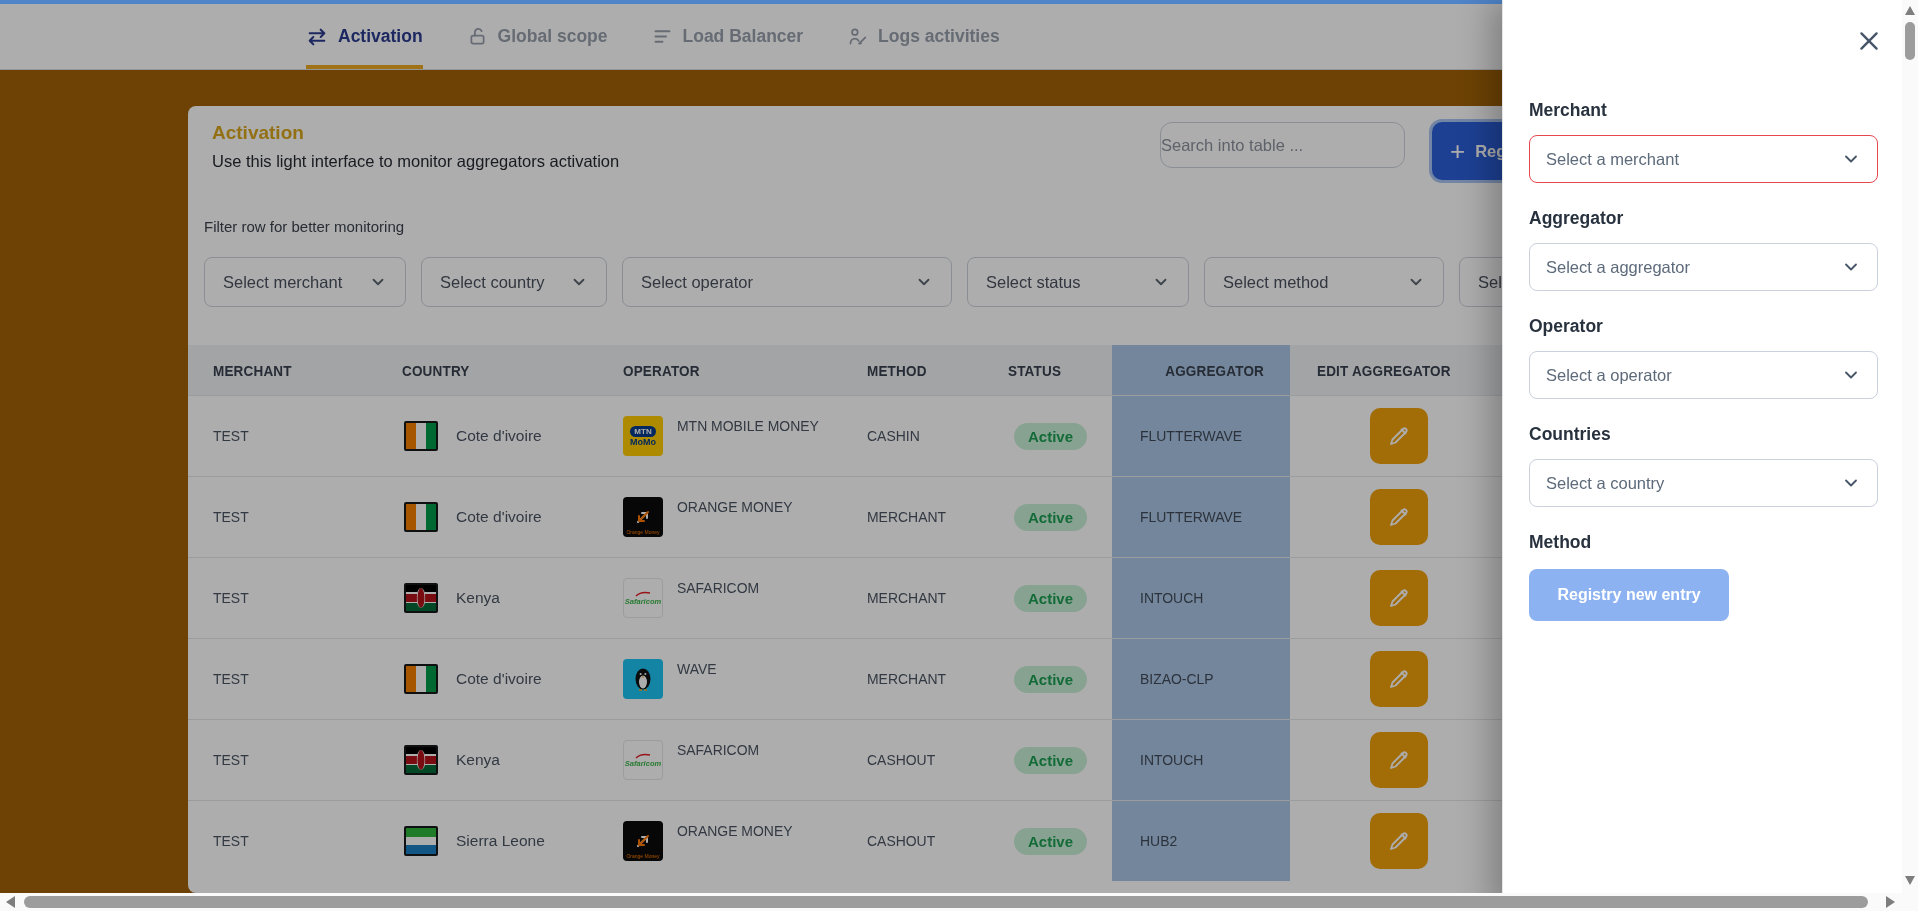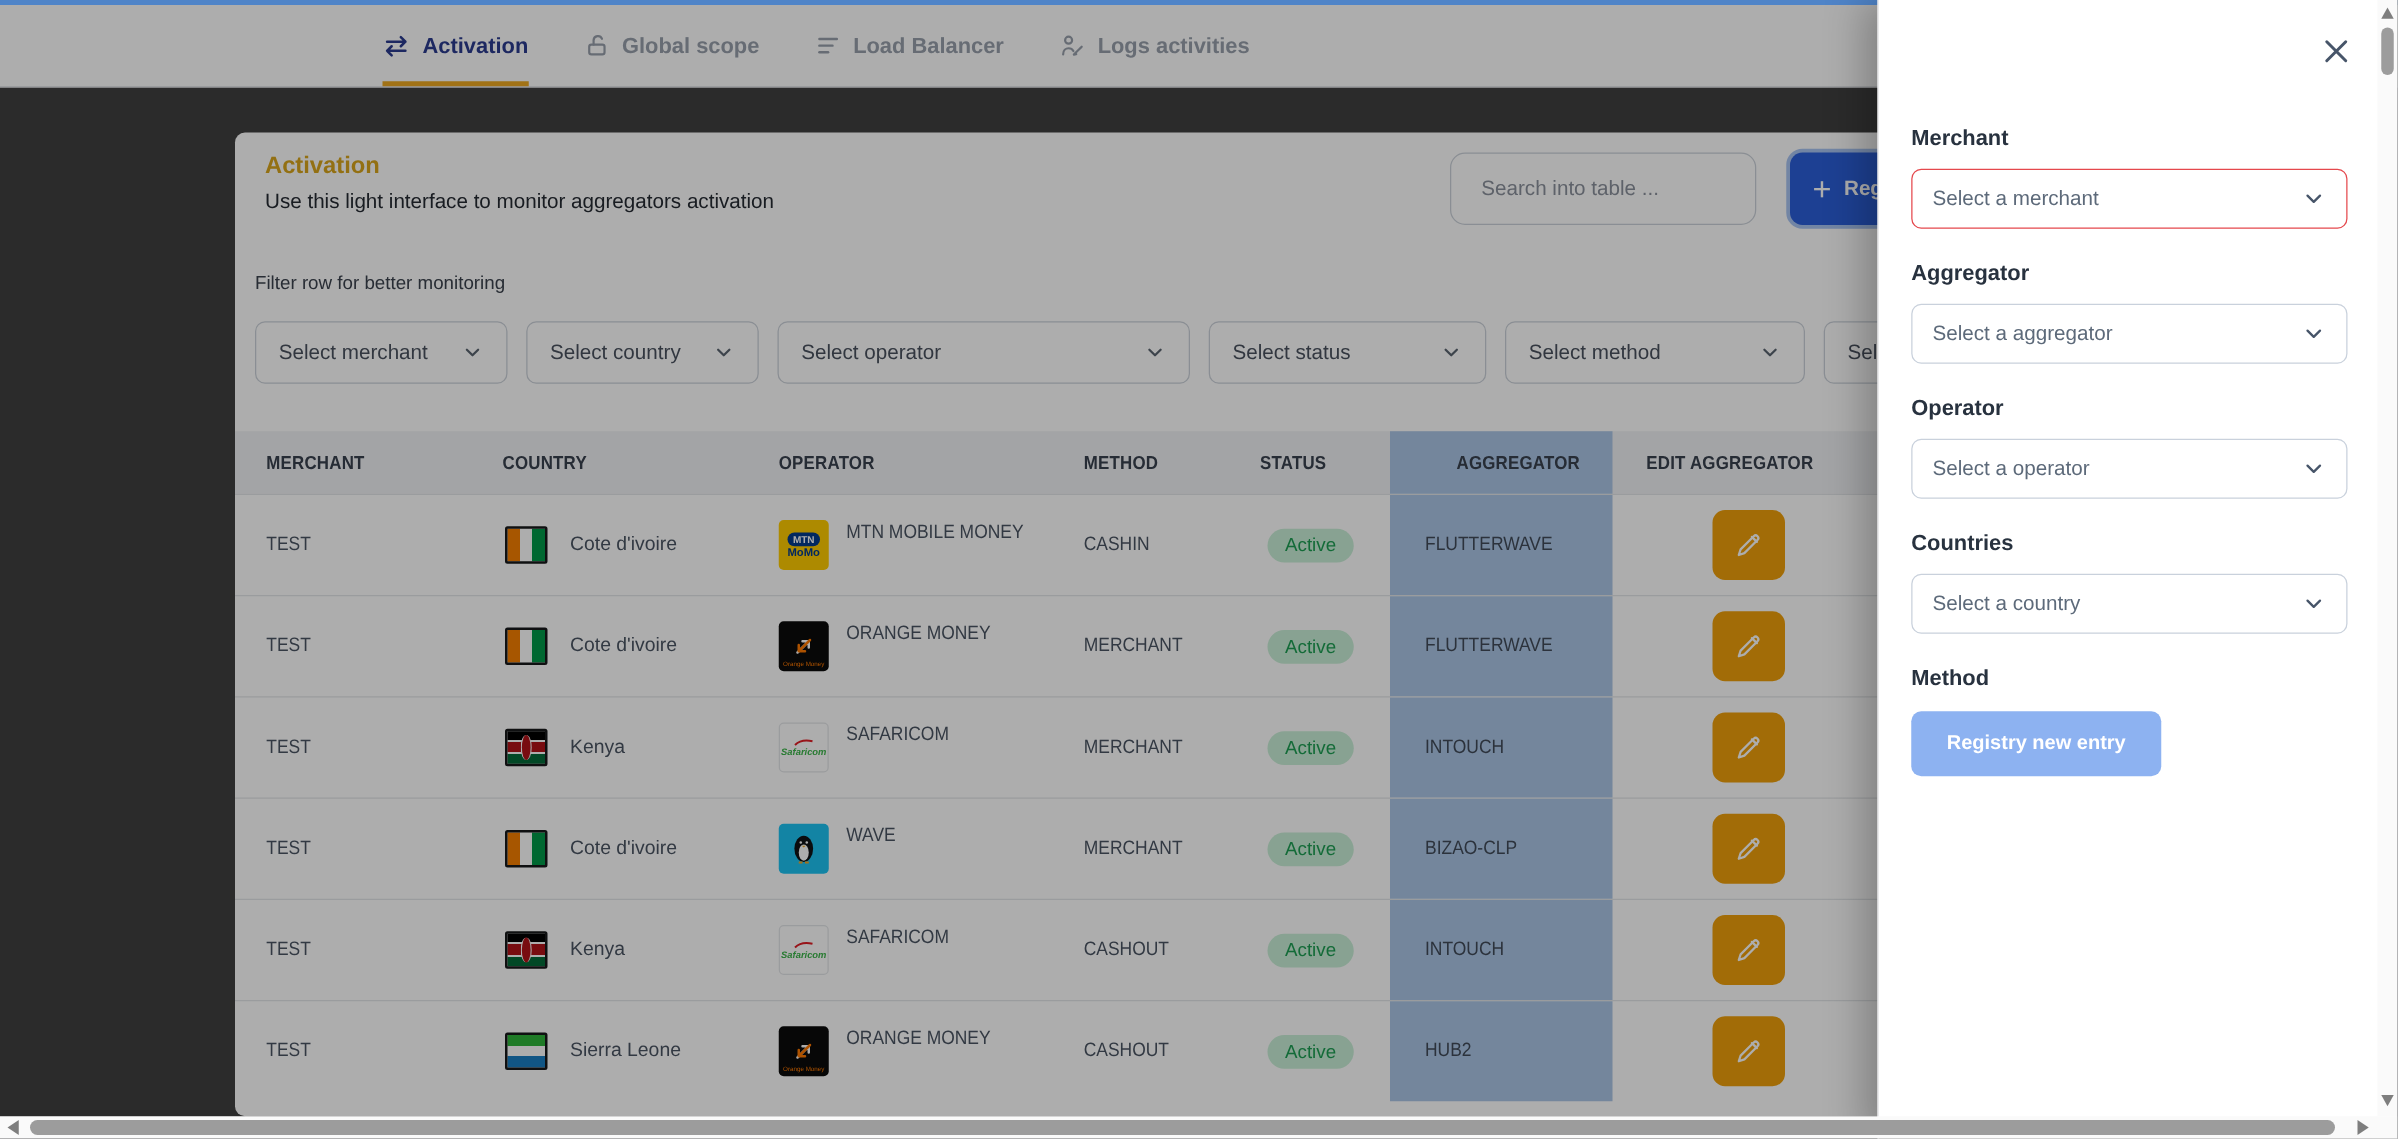--- a/index.html
+++ b/index.html
@@ -1,34 +1,34 @@
 <!DOCTYPE html>
 <html><head>
 <meta charset="utf-8">
 <style>
   * { margin:0; padding:0; box-sizing:border-box; }
   html,body { background:#cfd1d5; }
   body { font-family:"Liberation Sans","DejaVu Sans",sans-serif; }
-  .stage { position:relative; width:1918px; height:911px; overflow:hidden; background:#404040; }
+  .stage { position:relative; width:1918px; height:911px; overflow:hidden; background:#a16207; }
 
   
   .blue-strip { position:absolute; left:0; top:0; width:1918px; height:4px; background:#4f84c8; z-index:30; }
 
   
   .navbar { position:absolute; left:0; top:4px; width:1918px; height:66px; background:#ffffff; border-bottom:1px solid #dcdee2; z-index:1; }
   .tabs { display:flex; align-items:stretch; height:100%; margin-left:306px; gap:44px; }
   .tab { display:flex; align-items:center; gap:10px; font-size:17.5px; font-weight:600; color:#98a0ac; cursor:pointer; border-bottom:4px solid transparent; padding-top:4px; }
   .tab svg { flex:0 0 auto; }
   .tab.active { color:#2c3c8f; font-weight:700; border-bottom-color:#eda921; }
 
   
   .card { position:absolute; left:188px; top:106px; width:1360px; height:787px; background:#ffffff; border-radius:8px; z-index:1; }
   .card-title { position:absolute; left:24px; top:16px; font-size:19px; font-weight:700; color:#d9a61c; }
   .card-subtitle { position:absolute; left:24px; top:46px; font-size:16.5px; font-weight:500; color:#262b33; }
-  .search-input { position:absolute; left:972px; top:16px; width:245px; height:58px; border:1px solid #ccd2da; border-radius:12px; background:#fff; padding:0 24px; font-size:16.5px; color:#4a525f; font-family:inherit; }
+  .search-input { position:absolute; left:972px; top:16px; width:245px; height:46px; border:1px solid #ccd2da; border-radius:12px; background:#fff; padding:0 0; font-size:16.5px; color:#4a525f; font-family:inherit; }
   .search-input::placeholder { color:#8b919c; }
   .new-entry-btn { position:absolute; left:1244px; top:16px; width:262px; height:58px; background:#2b5fd9; border:none; border-radius:10px; box-shadow:0 0 0 3px #a9c4f2; color:#fff; font-weight:700; font-size:16.5px; display:flex; align-items:center; justify-content:flex-start; gap:10px; padding:0 18px; cursor:pointer; font-family:inherit; white-space:nowrap; }
   .plus { font-size:26px; font-weight:400; line-height:1; }
 
   .filters { position:absolute; left:16px; top:112px; }
   .filter-caption { font-size:15px; color:#3c434e; }
   .filter-row { display:flex; gap:15px; margin-top:22px; }
   .fselect { height:50px; border:1px solid #ccd2da; border-radius:8px; background:#fff; display:flex; align-items:center; justify-content:space-between; padding:0 18px; font-size:16.5px; color:#4a525f; cursor:pointer; }
   .w202{width:202px}.w186{width:186px}.w330{width:330px}.w240{width:240px}.w222{width:222px}.w210{width:210px}
   .chev { flex:0 0 auto; }
@@ -47,21 +47,21 @@
   .thead > div:nth-child(5), .trow > .cell-status   { padding-left:8px; }
   .thead > div:nth-child(6) { padding-left:28px; }
   .thead > div:nth-child(7) { padding-left:27px; }
   .cell { font-size:15.5px; color:#4b5563; }
   .cell-country { display:flex; align-items:center; gap:18px; }
   .cell-operator { display:flex; align-items:flex-start; gap:14px; }
   .op-name { max-width:150px; text-align:center; line-height:1.25; }
   .cell-agg { background:#abc6e6; height:100%; display:flex; align-items:center; padding-left:28px; color:#414b59; }
   .th-agg { background:#abc6e6; height:100%; display:flex; align-items:center; }
   .cell-edit { display:flex; justify-content:center; padding-right:40px; }
-  .badge { display:inline-block; background:#c9efd7; color:#1d9e53; font-size:15px; padding:5px 14px; border-radius:15px; margin-left:6px; }
+  .badge { display:inline-block; background:#c9efd7; color:#1d9e53; font-size:15px; padding:5px 14px; border-radius:15px; margin-left:6px;font-weight:bold; }
   .edit-btn { width:58px; height:56px; border:none; border-radius:10px; background:#efa00b; display:flex; align-items:center; justify-content:center; cursor:pointer; }
 
   
   .flag { width:34px; height:30px; border:2px solid #17181a; border-radius:2px; position:relative; flex:0 0 auto; margin-left:2px; }
   .flag-ci { background:linear-gradient(90deg,#f77f00 0 33%,#fff 33% 66%,#009a49 66%); }
   .flag-sl { background:linear-gradient(180deg,#2eb53a 0 33%,#fff 33% 66%,#1a7fc4 66%); }
   .flag-ke { background:linear-gradient(180deg,#000 0 26%,#fff 26% 33%,#b21218 33% 64%,#fff 64% 71%,#046a38 71% 100%); }
   .flag-ke .shield { position:absolute; left:50%; top:50%; transform:translate(-50%,-50%); width:9px; height:20px; background:#b21218; border-left:1.5px solid #fff; border-right:1.5px solid #fff; border-radius:50% / 50%; }
 
   

